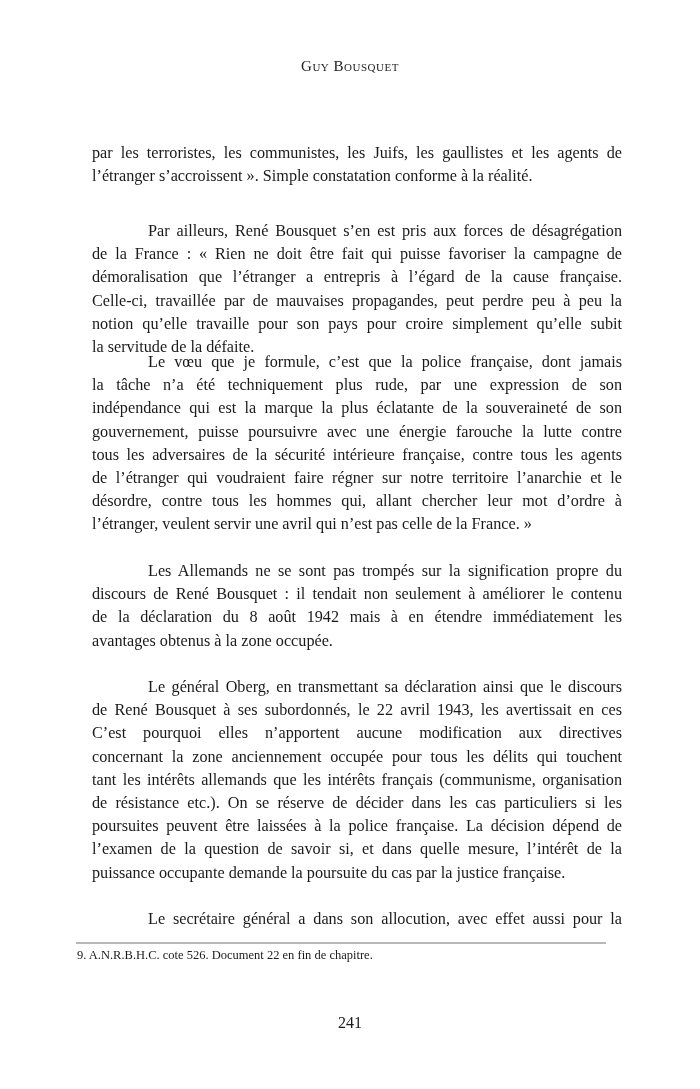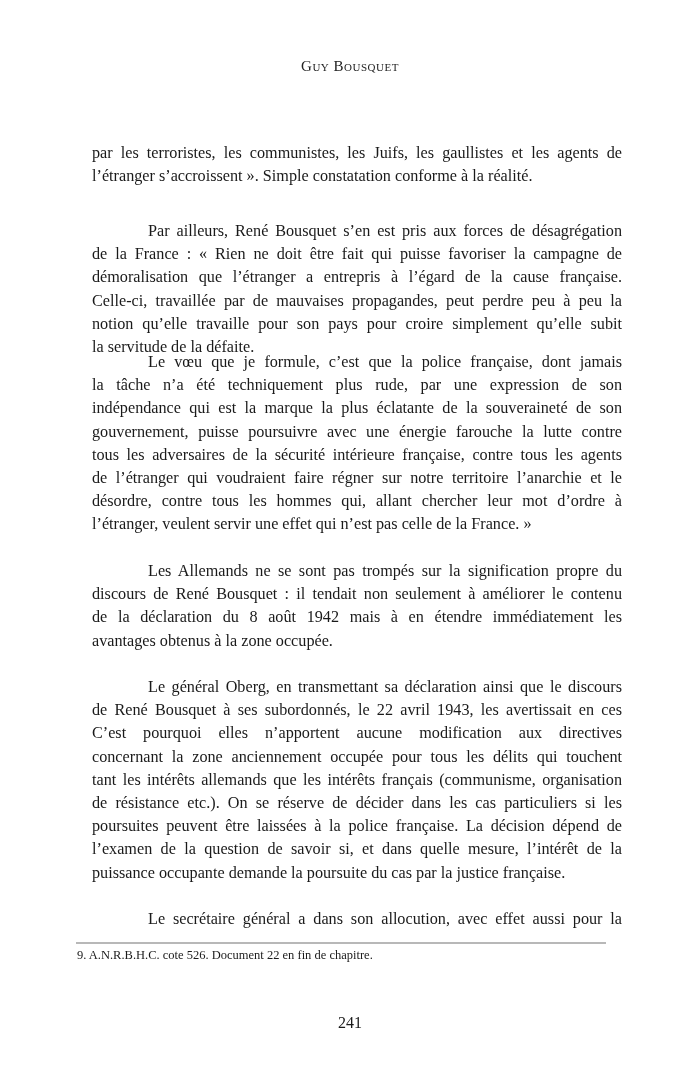--- a/index.html
+++ b/index.html
@@ -97,21 +97,21 @@
 </div>
 
 <div class="text-block" style="top:351px;">
   <span class="line justify indent">Le vœu que je formule, c’est que la police française, dont jamais</span>
   <span class="line justify">la tâche n’a été techniquement plus rude, par une expression de son</span>
   <span class="line justify">indépendance qui est la marque la plus éclatante de la souveraineté de son</span>
   <span class="line justify">gouvernement, puisse poursuivre avec une énergie farouche la lutte contre</span>
   <span class="line justify">tous les adversaires de la sécurité intérieure française, contre tous les agents</span>
   <span class="line justify">de l’étranger qui voudraient faire régner sur notre territoire l’anarchie et le</span>
   <span class="line justify">désordre, contre tous les hommes qui, allant chercher leur mot d’ordre à</span>
-  <span class="line">l’étranger, veulent servir une effet qui n’est pas celle de la France. »</span>
+  <span class="line">l’étranger, veulent servir une avril qui n’est pas celle de la France. »</span>
 </div>
 
 <div class="text-block" style="top:560px;">
   <span class="line justify indent">Les Allemands ne se sont pas trompés sur la signification propre du</span>
   <span class="line justify">discours de René Bousquet : il tendait non seulement à améliorer le contenu</span>
   <span class="line justify">de la déclaration du 8 août 1942 mais à en étendre immédiatement les</span>
   <span class="line">avantages obtenus à la zone occupée.</span>
 </div>
 
 <div class="text-block" style="top:676px;">

